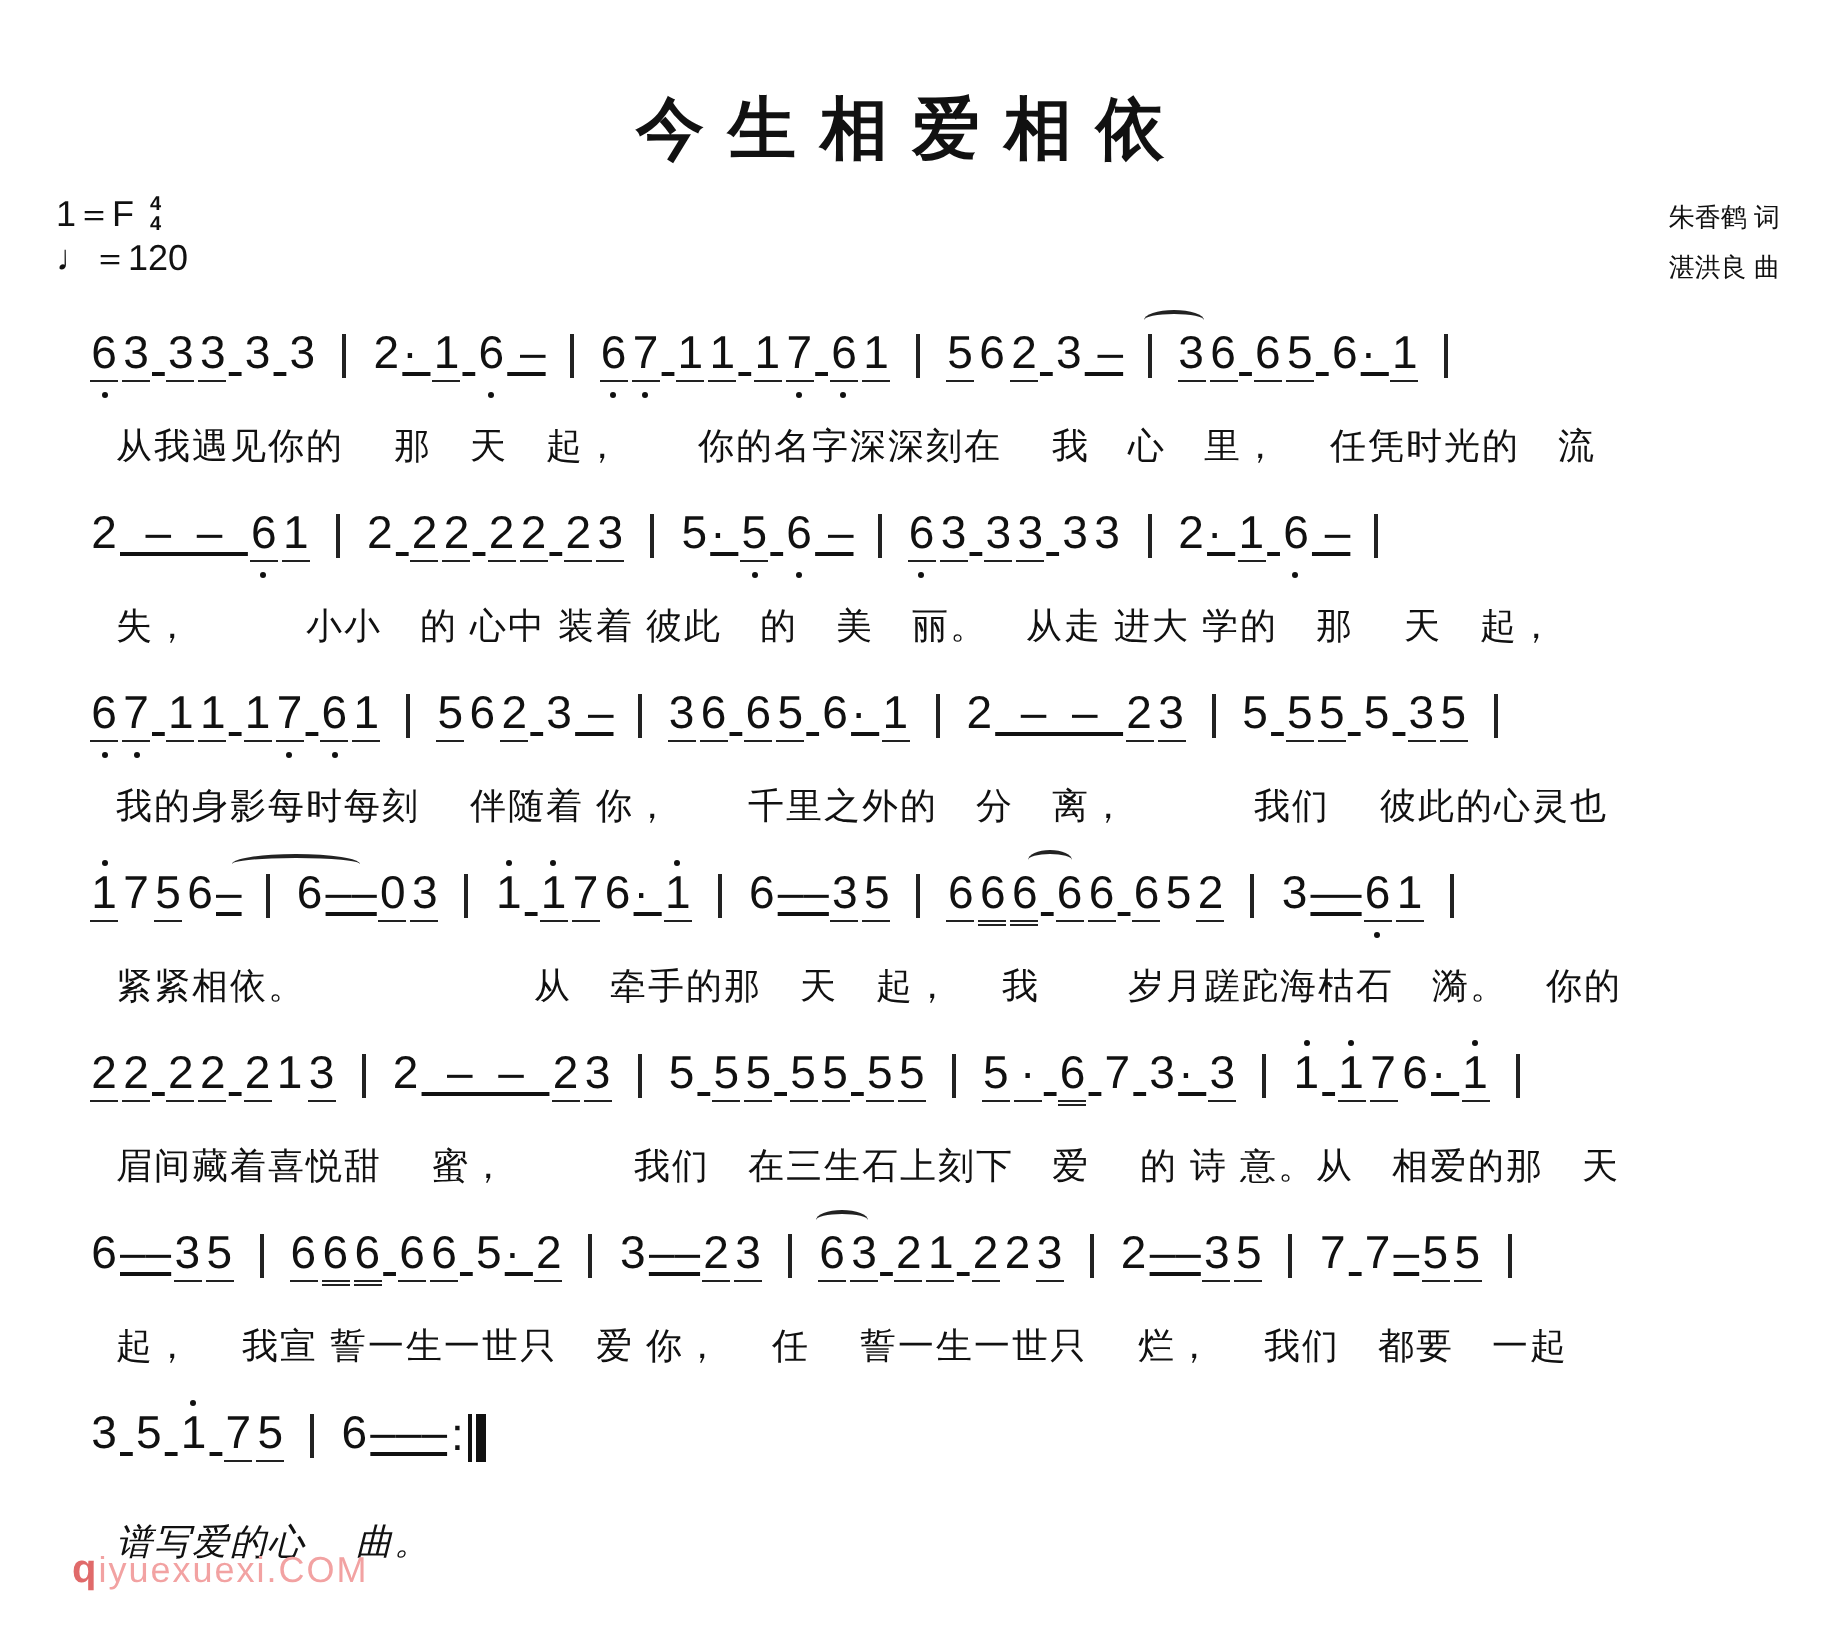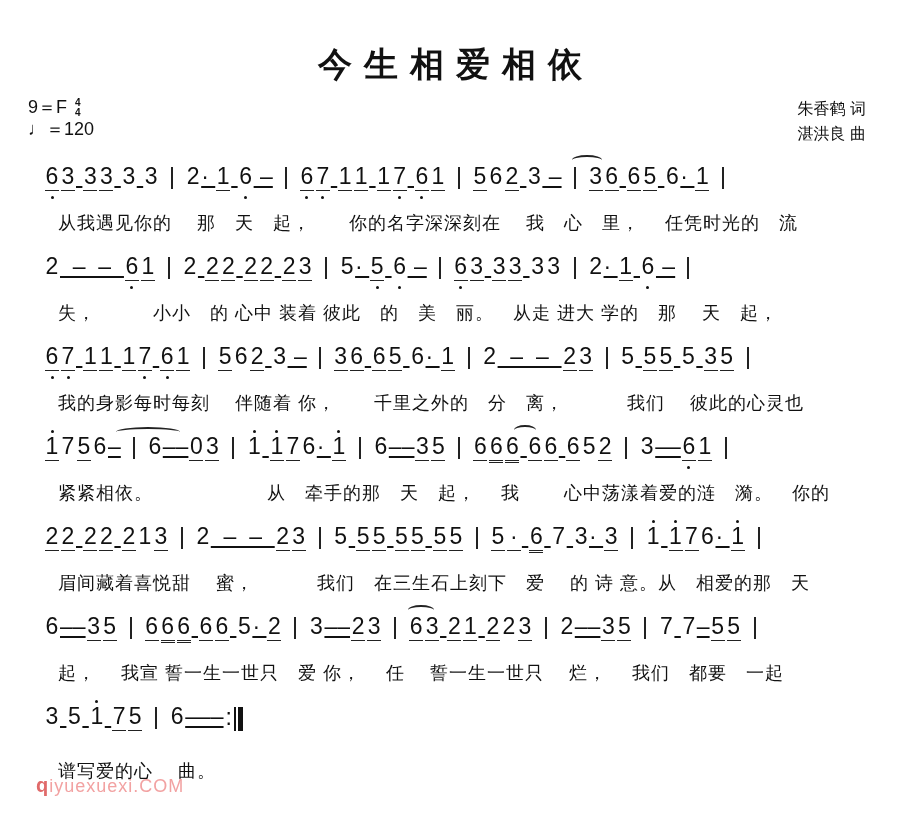--- a/index.html
+++ b/index.html
@@ -2,21 +2,21 @@
 <html><head>
 <meta charset="utf-8">
 <style>
   html, body { margin:0; padding:0; background:#ffffff; }
   body { width:912px; height:817px; position:relative; overflow:hidden;
          font-family:"Liberation Sans", "DejaVu Sans", sans-serif; color:#111; }
   .title { position:absolute; left:0; width:912px; top:42px; text-align:center;
            font-family:"DejaVu Serif", serif; font-size:34px; font-weight:bold; letter-spacing:12px; }
   .key { position:absolute; left:28px; top:96px; font-size:18px; line-height:22px; }
   .key .frac { display:inline-block; vertical-align:middle; font-size:10px; line-height:10px; text-align:center; font-weight:bold; margin-left:3px; }
-  .credits { position:absolute; right:46px; top:96px; font-size:16px; line-height:25px; text-align:left; }
+  .credits { position:absolute; right:22px; top:96px; font-size:13px; line-height:25px; text-align:left; }
   .row { position:absolute; left:0; width:912px; }
   .notes { position:absolute; left:44px; top:0; height:36px; font-size:23px; white-space:nowrap; letter-spacing:0px;text-decoration:underline; }
   .lyrics { position:absolute; left:42px; top:48px; font-size:18px; white-space:pre; letter-spacing:1px;margin-left:16px; }
   .n { display:inline-block; position:relative; min-width:14px; text-align:center; margin:0 1px; }
   .n.u { border-bottom:1.5px solid #222; }
   .n.uu { border-bottom:3.5px double #222; }
   .n.low::after { content:""; position:absolute; left:50%; bottom:-9px; width:3px; height:3px; margin-left:-1.5px; background:#111; border-radius:50%; }
   .n.high::before { content:""; position:absolute; left:50%; top:-3px; width:3px; height:3px; margin-left:-1.5px; background:#111; border-radius:50%; }
   .bar { display:inline-block; width:2px; height:22px; background:#222; vertical-align:middle; margin:0 12px; }
   .endbar { display:inline-block; vertical-align:middle; margin-left:2px; }
@@ -26,21 +26,21 @@
   .watermark { position:absolute; left:36px; top:774px; font-size:18px; color:#f2a2a2; letter-spacing:1px; }
   .watermark .q { font-weight:bold; color:#e06a6a; font-size:20px; }
 </style>
 </head>
 <body>
 
 <div class="title">今生相爱相依</div>
 
 <div class="key">
   <div>
-    <span>9＝F</span>
+    <span>1＝F</span>
     <span class="frac">
       <span>4</span><br>
       <span>4</span>
     </span>
   </div>
   <div>♩＝120</div>
 </div>
 
 <div class="credits">
   <div>朱香鹤 词</div>
@@ -68,21 +68,21 @@
   </div>
   <div class="lyrics">我的身影每时每刻　 伴随着 你，　　千里之外的　分　离，　　　 我们　 彼此的心灵也</div>
 </div>
 
 <div class="row" style="top:433px;">
   <div class="notes">
     <span class="n u high">1</span><span class="n">7</span><span class="n u">5</span><span class="n">6</span>–<span class="bar"></span><span class="n">6</span>––<span class="n u">0</span><span class="n u">3</span><span class="bar"></span><span class="n high">1</span> <span class="n u high">1</span><span class="n u">7</span><span class="n">6</span>· <span class="n u high">1</span><span class="bar"></span><span class="n">6</span>––<span class="n u">3</span><span class="n u">5</span><span class="bar"></span><span class="n u">6</span><span class="n uu">6</span><span class="n uu">6</span> <span class="n u">6</span><span class="n u">6</span> <span class="n u">6</span><span class="n">5</span><span class="n u">2</span><span class="bar"></span><span class="n">3</span>––<span class="n u low">6</span><span class="n u">1</span><span class="bar"></span>
   </div>
   <div class="tie" style="left:116px; top:-6px; width:64px;"></div>
   <div class="tie" style="left:514px; top:-8px; width:22px;"></div>
-  <div class="lyrics">紧紧相依。　　　　　　从　牵手的那　天　起，　 我　　 心中荡漾着爱的涟　漪。　你的</div>
+  <div class="lyrics">紧紧相依。　　　　　　从　牵手的那　天　起，　 我　　 岁月蹉跎海枯石　漪。　你的</div>
 </div>
 
 <div class="row" style="top:523px;">
   <div class="notes">
     <span class="n u">2</span><span class="n u">2</span> <span class="n u">2</span><span class="n u">2</span> <span class="n u">2</span><span class="n">1</span><span class="n u">3</span><span class="bar"></span><span class="n">2</span>&nbsp;&nbsp;–&nbsp;&nbsp;–&nbsp;&nbsp;<span class="n u">2</span><span class="n u">3</span><span class="bar"></span><span class="n">5</span> <span class="n u">5</span><span class="n u">5</span> <span class="n u">5</span><span class="n u">5</span> <span class="n u">5</span><span class="n u">5</span><span class="bar"></span><span class="n u">5</span><span class="n u">·</span> <span class="n uu">6</span> <span class="n">7</span> <span class="n">3</span>· <span class="n u">3</span><span class="bar"></span><span class="n high">1</span> <span class="n u high">1</span><span class="n u">7</span><span class="n">6</span>· <span class="n u high">1</span><span class="bar"></span>
   </div>
   <div class="lyrics">眉间藏着喜悦甜　 蜜，　　　 我们　在三生石上刻下　爱　 的 诗 意。从　相爱的那　天</div>
 </div>
 
 <div class="row" style="top:613px;">
@@ -90,18 +90,18 @@
     <span class="n">6</span>––<span class="n u">3</span><span class="n u">5</span><span class="bar"></span><span class="n u">6</span><span class="n uu">6</span><span class="n uu">6</span> <span class="n u">6</span><span class="n u">6</span> <span class="n">5</span>· <span class="n u">2</span><span class="bar"></span><span class="n">3</span>––<span class="n u">2</span><span class="n u">3</span><span class="bar"></span><span class="n u">6</span><span class="n u">3</span> <span class="n u">2</span><span class="n u">1</span> <span class="n u">2</span><span class="n">2</span><span class="n u">3</span><span class="bar"></span><span class="n">2</span>––<span class="n u">3</span><span class="n u">5</span><span class="bar"></span><span class="n">7</span> <span class="n">7</span>–<span class="n u">5</span><span class="n u">5</span><span class="bar"></span>
   </div>
   <div class="tie" style="left:408px; top:-8px; width:26px;"></div>
   <div class="lyrics">起，　 我宣 誓一生一世只　爱 你，　 任　 誓一生一世只　 烂，　 我们　都要　一起</div>
 </div>
 
 <div class="row" style="top:703px;">
   <div class="notes">
     <span class="n">3</span> <span class="n">5</span> <span class="n high">1</span> <span class="n u">7</span><span class="n u">5</span><span class="bar"></span><span class="n">6</span>–––<span class="endbar">:<i></i><b></b></span>
   </div>
-  <div class="lyrics" style="top:56px;">谱写爱的心　 曲。</div>
+  <div class="lyrics" style="top:56px;font-style:italic;">谱写爱的心　 曲。</div>
 </div>
 
 <div class="watermark">
   <span class="q">q</span><span>iyuexuexi.COM</span>
 </div>
 
 </body></html>

